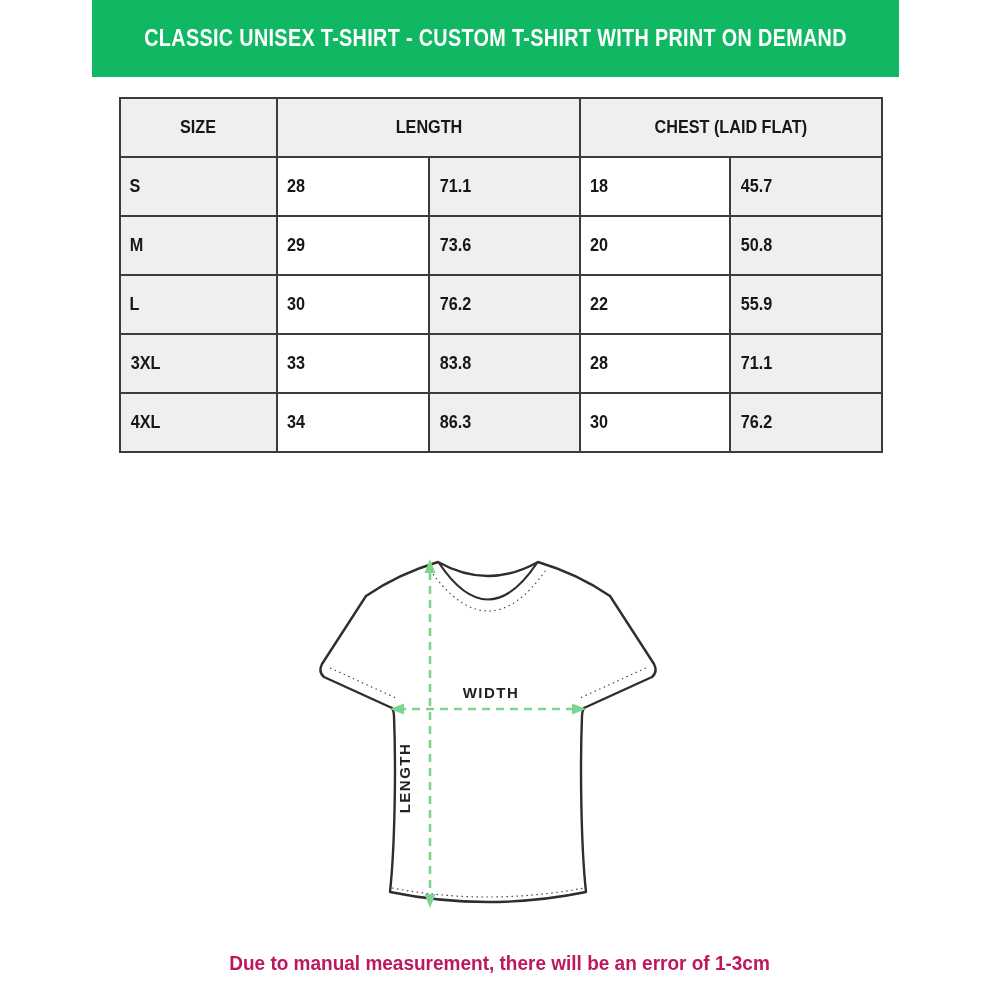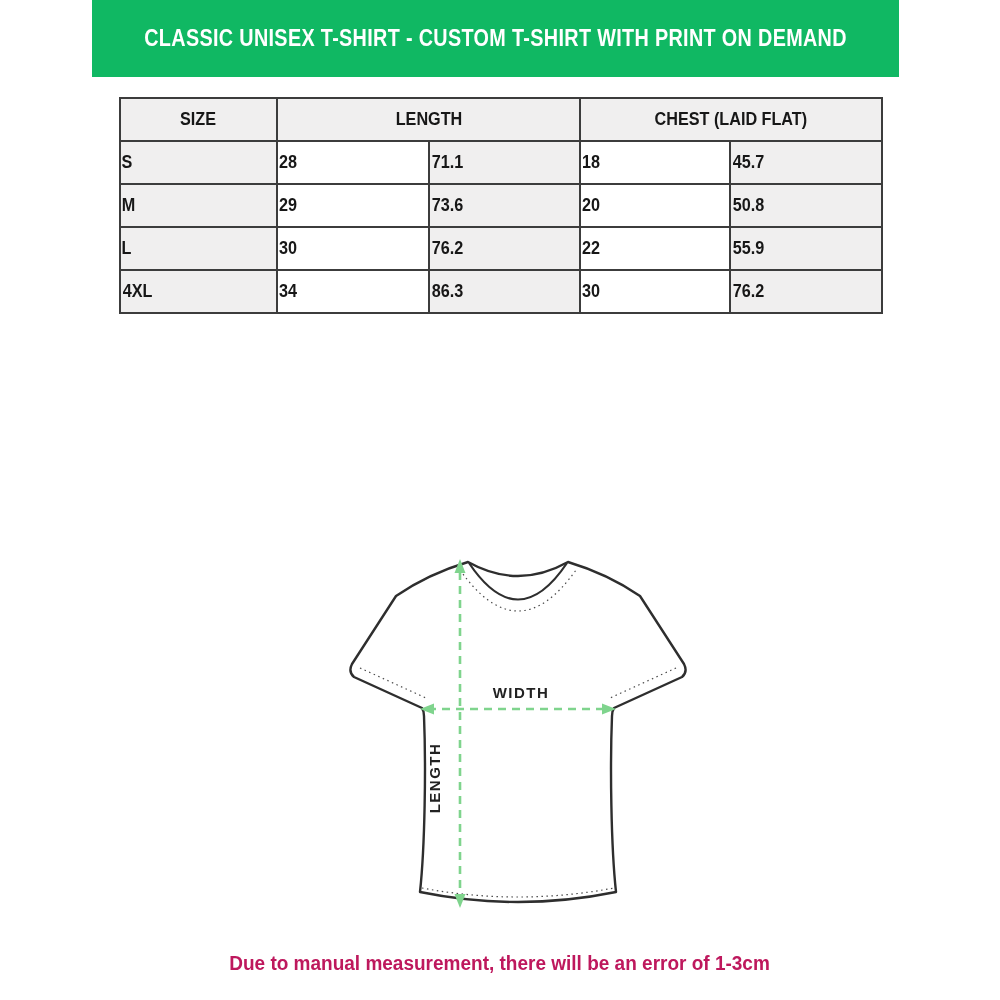--- a/index.html
+++ b/index.html
@@ -15,28 +15,28 @@
     white-space:nowrap; transform:scaleX(.86); transform-origin:center;
   }
 
   
   table.size-table {
     position:absolute; left:119px; top:97px; width:762px;
     border-collapse:collapse; table-layout:fixed; background:#ffffff;
   }
   .size-table th, .size-table td {
     border:2px solid #3c3c3c; vertical-align:middle;
-    height:41px; padding:0; font-size:18px; font-weight:bold; color:#171717;
+    height:41px; padding:8px; font-size:18px; font-weight:bold; color:#171717;
   }
   .size-table th { background:#f0efef; }
   .size-table td.gray { background:#f0efef; }
   .cond { display:inline-block; transform:scaleX(.9); white-space:nowrap; }
 
   
-  .tshirt-wrap { position:absolute; left:336px; top:546px; width:364px; height:392px; }
+  .tshirt-wrap { position:absolute; left:306px; top:546px; width:364px; height:392px; }
   .svg-label { font-family:"Liberation Sans", sans-serif; font-weight:bold; font-size:15px; letter-spacing:1.5px; fill:#222222; }
 
   
   .footnote {
     position:absolute; left:0; top:952px; width:1000px; text-align:center;
     color:#be185d; font-weight:bold; font-size:20px;
   }
   .footnote .cond { transform:scaleX(.95); }
 </style>
 </head>
@@ -77,20 +77,27 @@
           <td class="gray"><span class="cond">73.6</span></td>
           <td><span class="cond">20</span></td>
           <td class="gray"><span class="cond">50.8</span></td>
         </tr>
         <tr>
           <td class="gray"><span class="cond">L</span></td>
           <td><span class="cond">30</span></td>
           <td class="gray"><span class="cond">76.2</span></td>
           <td><span class="cond">22</span></td>
           <td class="gray"><span class="cond">55.9</span></td>
+        </tr>
+        <tr>
+          <td class="gray"><span class="cond">3XL</span></td>
+          <td><span class="cond">33</span></td>
+          <td class="gray"><span class="cond">83.8</span></td>
+          <td><span class="cond">28</span></td>
+          <td class="gray"><span class="cond">71.1</span></td>
         </tr>
         <tr>
           <td class="gray"><span class="cond">4XL</span></td>
           <td><span class="cond">34</span></td>
           <td class="gray"><span class="cond">86.3</span></td>
           <td><span class="cond">30</span></td>
           <td class="gray"><span class="cond">76.2</span></td>
         </tr>
       </tbody>
   </table>

